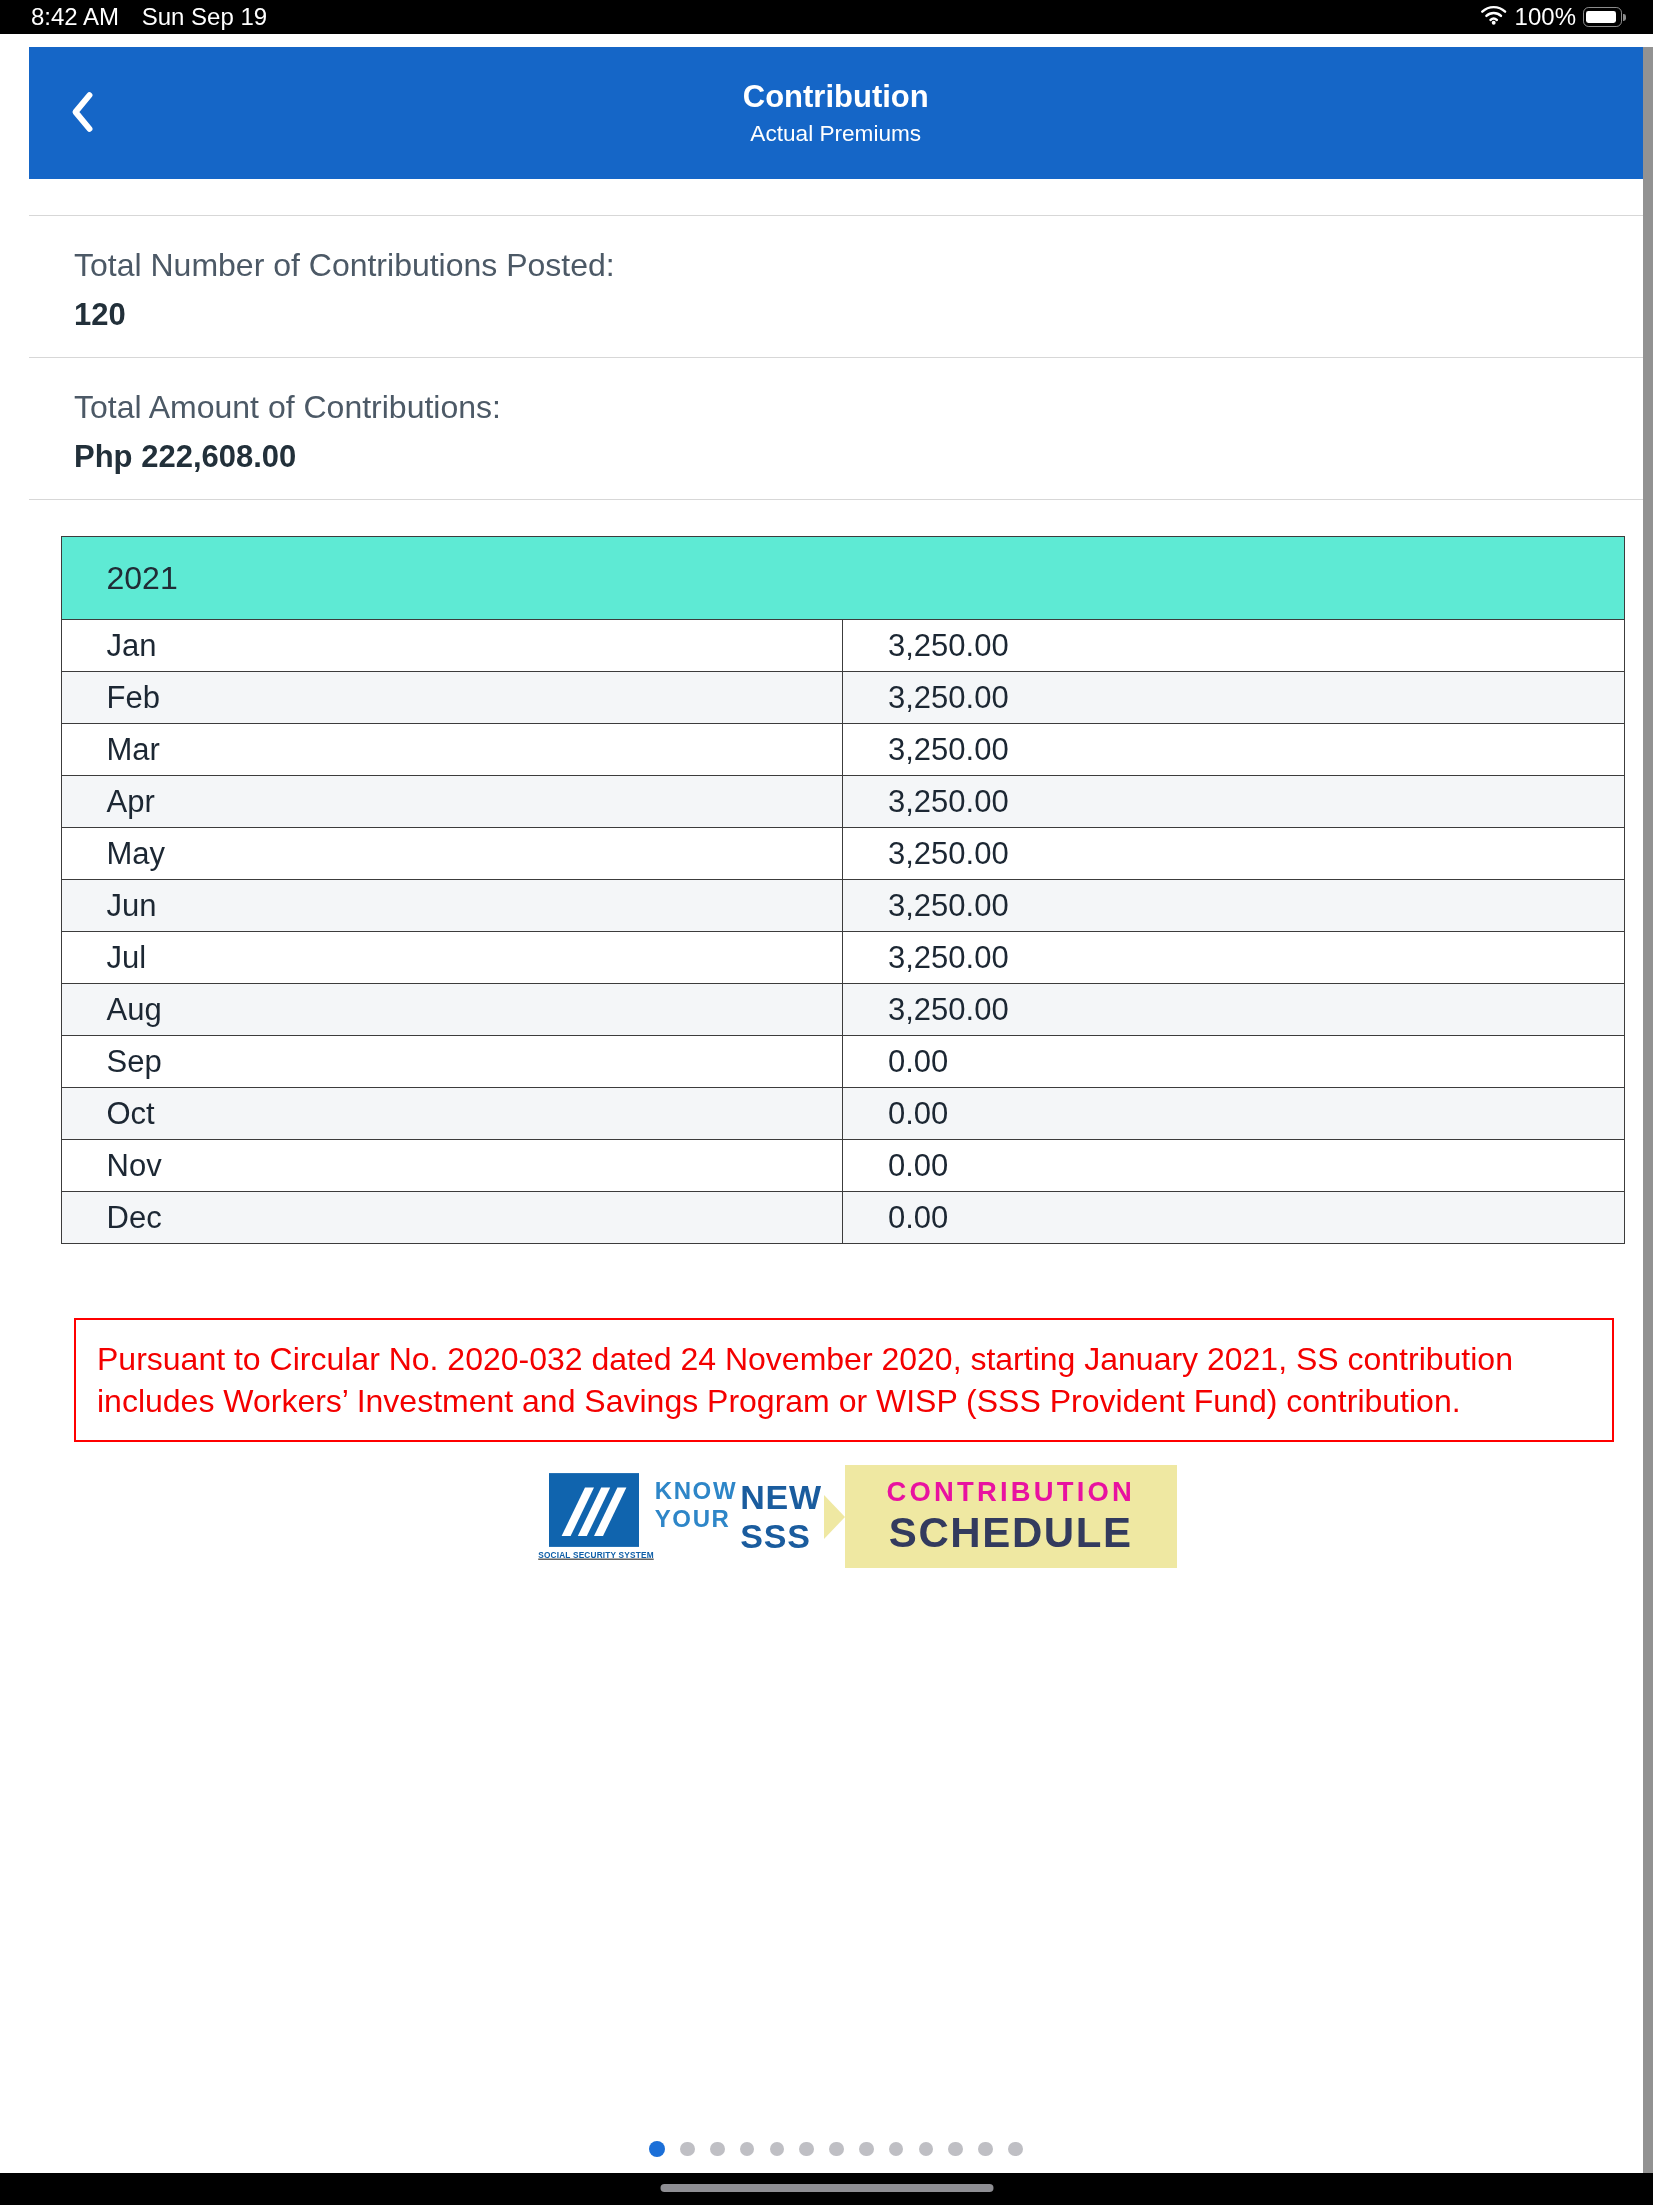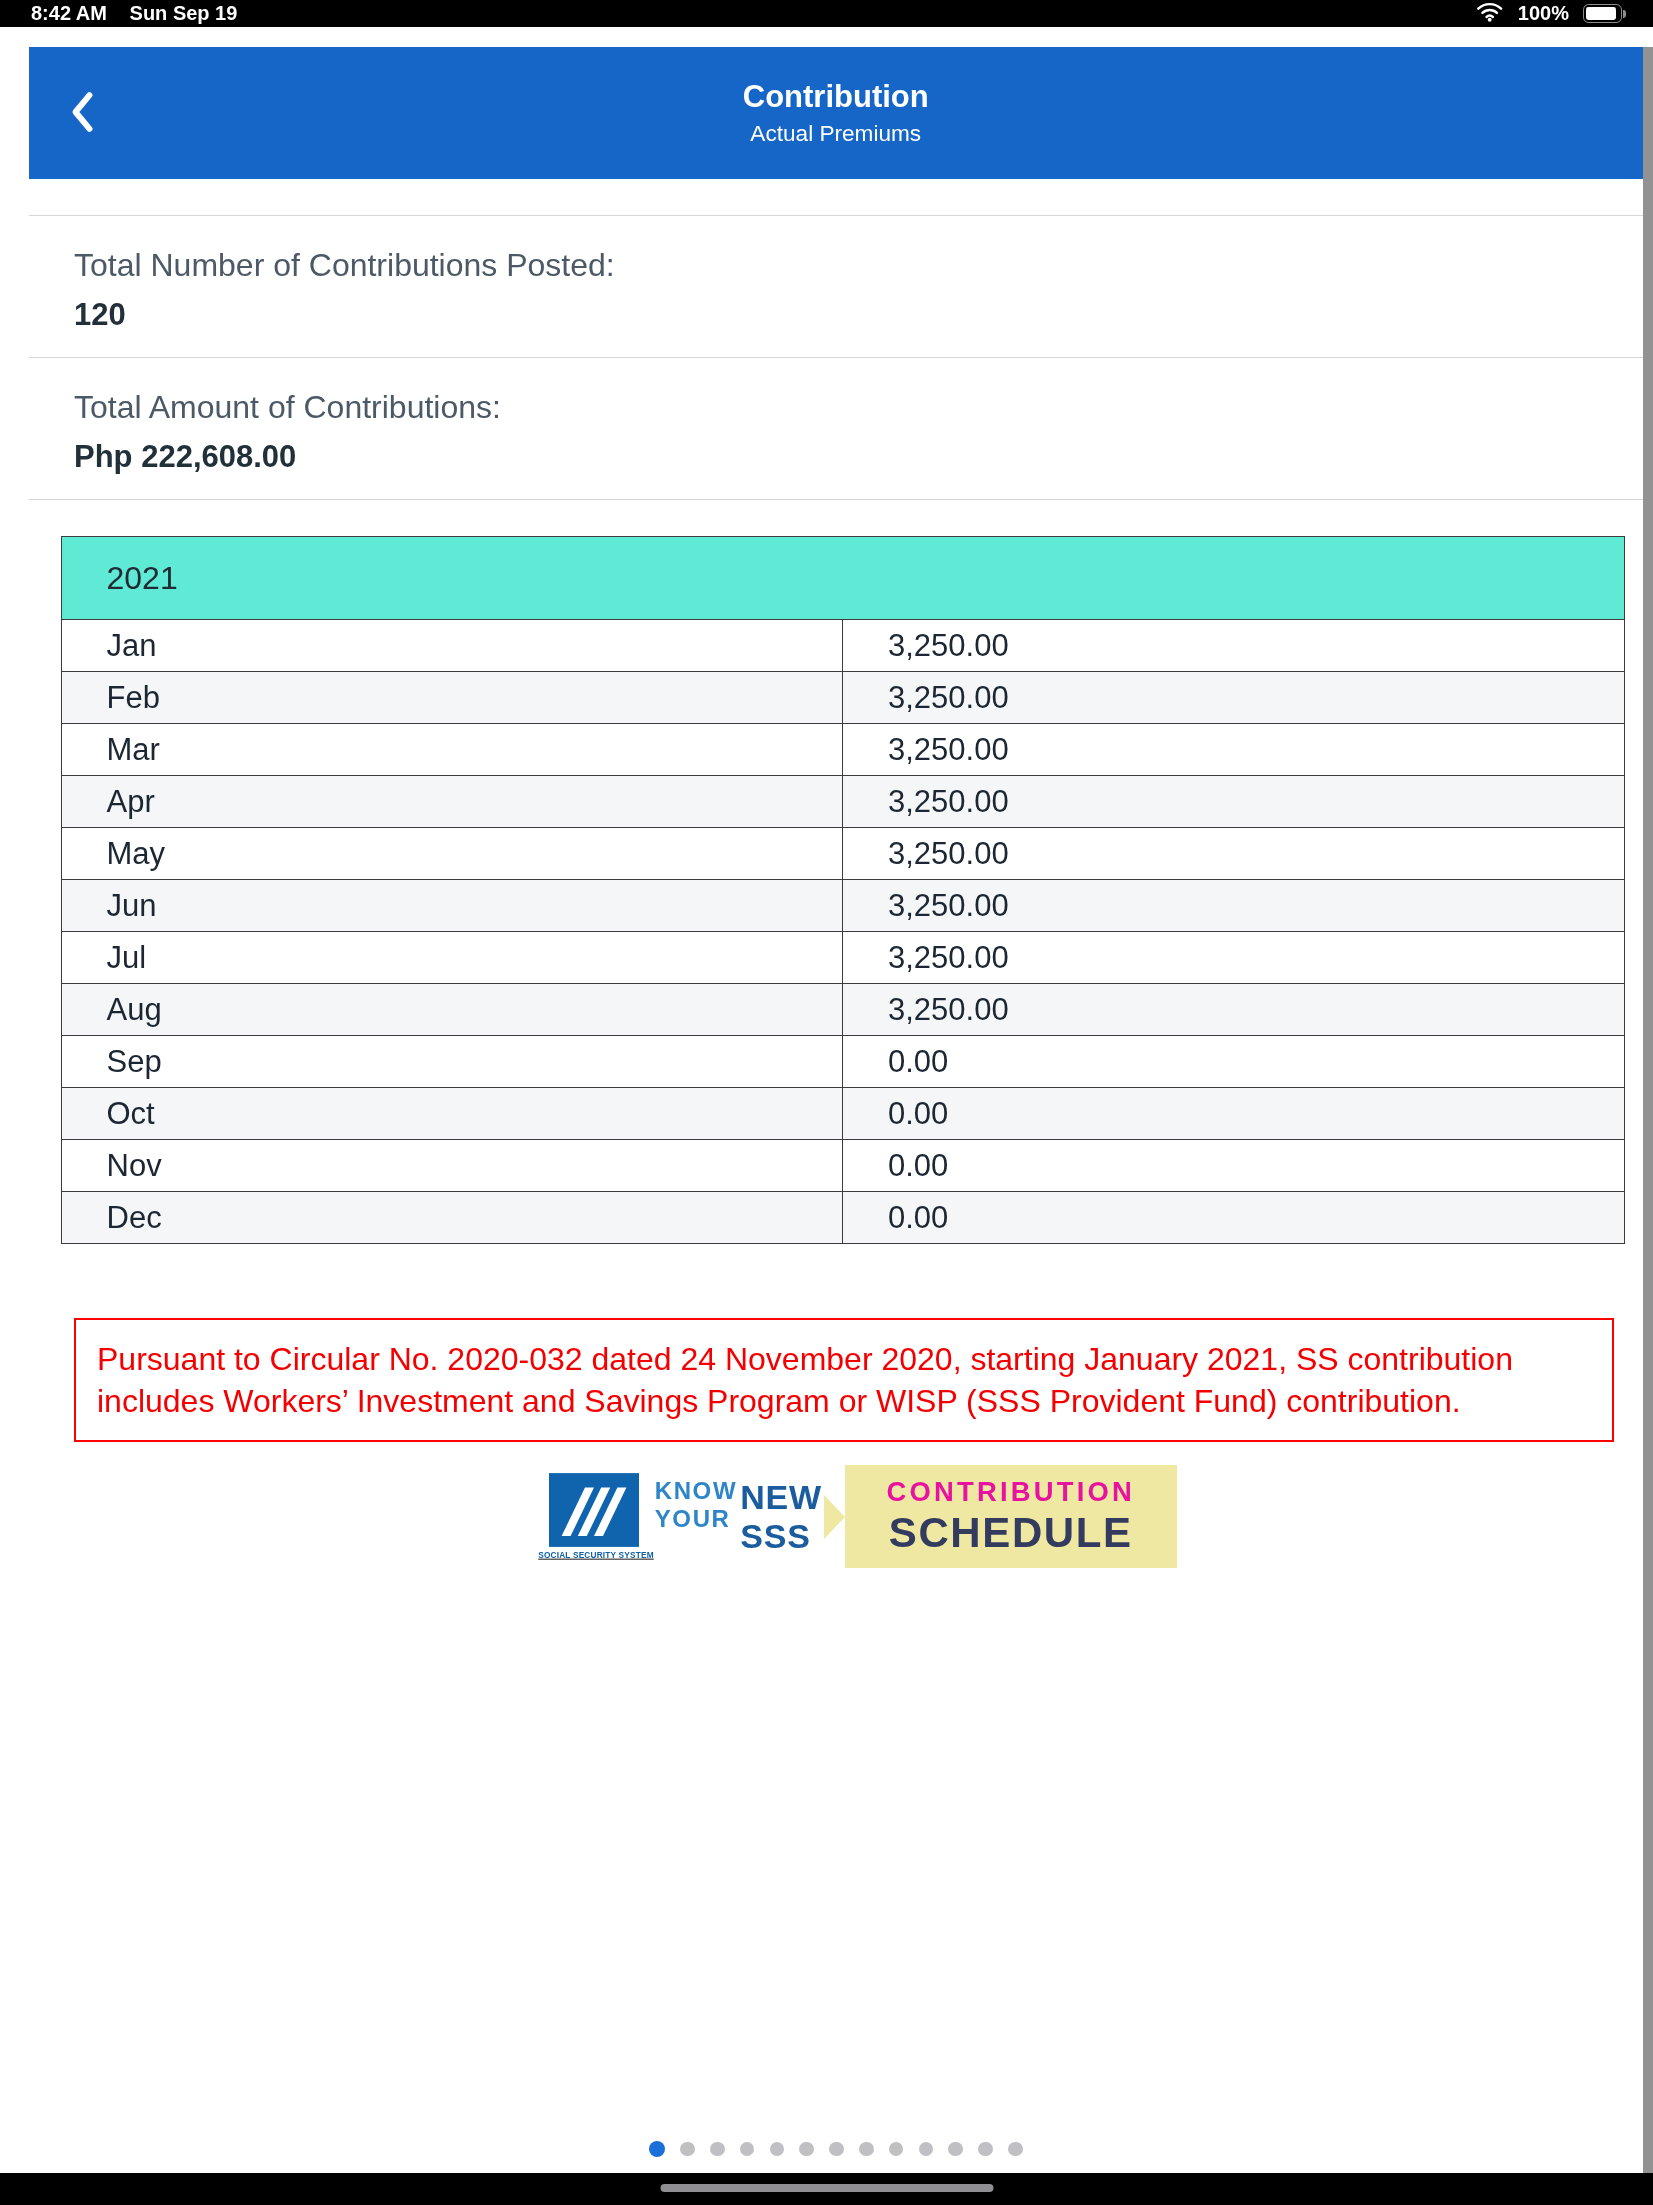--- a/index.html
+++ b/index.html
@@ -12,27 +12,27 @@
   *{box-sizing:border-box;margin:0;padding:0;}
   html,body{width:1653px;height:2205px;}
   body{
     font-family:"Liberation Sans", sans-serif;
     background:#ffffff;
     position:relative;
     overflow:hidden;
   }
   
   .status-bar{
-    position:absolute;top:0;left:0;width:1653px;height:27px;
+    position:absolute;top:0;left:0;width:1653px;height:34px;
     background:#000;color:#fff;
     display:flex;align-items:center;justify-content:space-between;
-    padding:0 31px;font-size:20px;font-weight:700;
+    padding:0 31px;font-size:24px;font-weight:400;
   }
   .status-left{display:flex;gap:22.6px;align-items:center;}
-  .status-right{display:flex;gap:14px;align-items:center;}
+  .status-right{display:flex;gap:7px;align-items:center;}
   .batt{display:inline-block;position:relative;width:39px;height:19.4px;
     border:1.6px solid rgba(255,255,255,.55);border-radius:5.7px;}
   .batt .fill{position:absolute;left:2.4px;top:2.4px;bottom:2.4px;width:30px;background:#fff;border-radius:2.4px;}
   .batt .cap{position:absolute;right:-4.8px;top:5.7px;width:3.2px;height:7.3px;background:rgba(255,255,255,.55);border-radius:0 2.4px 2.4px 0;}
   
   .edge-strip{position:absolute;top:47px;right:0;width:10.5px;bottom:32px;background:#929292;}
   
   .page{position:absolute;left:29px;right:10.5px;top:47px;bottom:32px;background:#fff;}
   
   .nav-header{

